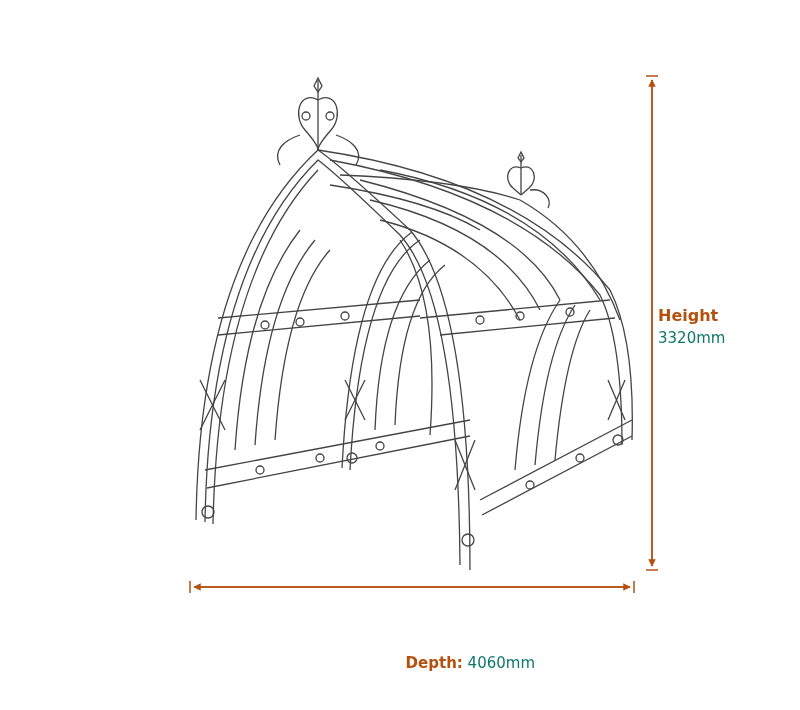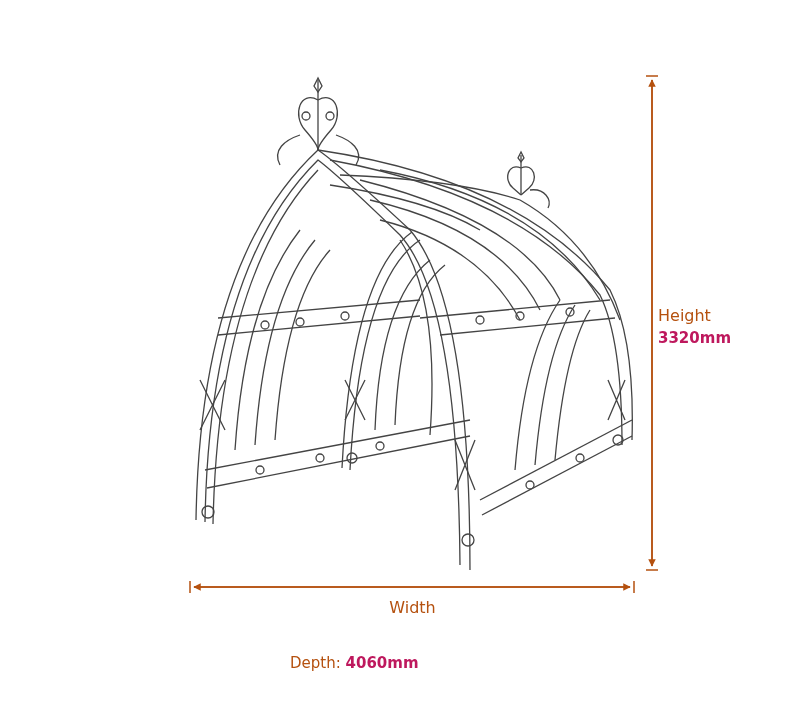--- a/index.html
+++ b/index.html
@@ -1,23 +1,23 @@
 <!DOCTYPE html>
 <html><head>
 <meta charset="utf-8">
 <style>
   html, body { margin: 0; padding: 0; background: #ffffff; }
   body { width: 800px; height: 710px; position: relative; overflow: hidden; font-family: "DejaVu Sans", sans-serif; }
   .illustration { position: absolute; left: 0; top: 0; width: 800px; height: 710px; }
   .dim-label { position: absolute; color: #b5510f; }
-  .dim-title { font-weight: normal; font-size: 16px; }
-  .dim-value { font-size: 15px; color: #be185d; font-weight: bold; }
+  .dim-title { font-weight: bold; font-size: 16px; }
+  .dim-value { font-size: 15px; color: #0f766e; }
   .height-label { left: 658px; top: 305px; }
   .width-label { left: 290px; top: 597px; width: 245px; text-align: center; }
-  .depth-label { left: 290px; top: 654px; width: 245px; text-align: left; font-size: 15px; }
+  .depth-label { left: 290px; top: 654px; width: 245px; text-align: right; font-size: 15px; }
   .depth-label .dim-title { font-size: 15px; }
   .line-block { display: block; line-height: 22px; }
 </style>
 </head>
 <body>
 
 <svg class="illustration" viewBox="0 0 800 710" xmlns="http://www.w3.org/2000/svg">
   <defs>
     <marker id="arrowEnd" viewBox="0 0 10 10" refX="9" refY="5" markerWidth="5" markerHeight="5" orient="auto">
       <path d="M0,0 L10,5 L0,10 z" fill="#b5510f"></path>
@@ -120,19 +120,18 @@
     <line x1="634" y1="581" x2="634" y2="593"></line>
   </g>
 </svg>
 
 <div class="dim-label height-label">
   <span class="dim-title line-block">Height</span>
   <span class="dim-value line-block">3320mm</span>
 </div>
 
 <div class="dim-label width-label">
-  <span class="dim-title line-block">Width</span>
 </div>
 
 <div class="dim-label depth-label">
   <span class="dim-title">Depth:</span>
   <span class="dim-value">4060mm</span>
 </div>
 
 </body></html>

